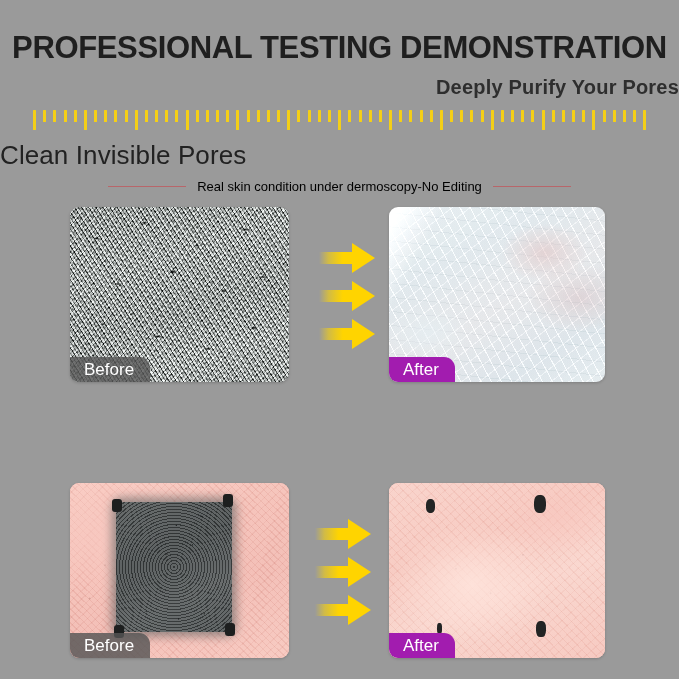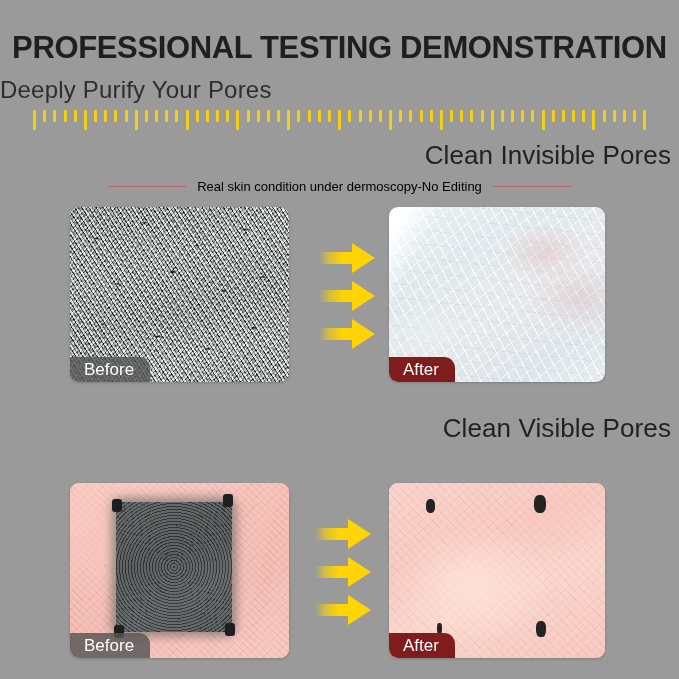--- a/index.html
+++ b/index.html
@@ -25,23 +25,23 @@
     font-size: 32px;
     font-weight: bold;
     letter-spacing: -0.4px;
     color: #1f1f1f;
     transform: scaleX(0.97);
   }
   .sub-title {
     position: absolute;
     left: 0; top: 76px;
     width: 679px;
-    text-align: left;
-    font-size: 24px;
-    font-weight: normal;
+    text-align: right;
+    font-size: 20px;
+    font-weight: bold;
     color: #2e2e2e;
     letter-spacing: 0.2px;
   }
 
   
   .ruler {
     position: absolute;
     left: 33px; top: 110px;
     width: 614px; height: 22px;
     display: flex;
@@ -54,21 +54,21 @@
     height: 12px;
     border-radius: 0.5px;
   }
   .tick.major { height: 20px; }
 
   
   .section-title {
     position: absolute;
     width: 671px;
     left: 0;
-    text-align: right;
+    text-align: left;
     font-size: 26px;
     color: #222222;
     letter-spacing: 0.1px;
   }
   .section-sub-wrap {
     position: absolute;
     left: 0;
     width: 679px;
     display: flex;
     align-items: center;
@@ -211,21 +211,21 @@
     bottom: 0; left: 0;
     height: 25px;
     padding: 0 16px 0 14px;
     display: flex;
     align-items: center;
     border-top-right-radius: 11px;
     font-size: 17px;
     color: #ffffff;
   }
   .badge-before { background: rgba(85,85,85,0.82); }
-  .badge-after  { background: #7f1d1d; }
+  .badge-after  { background: #a21caf; }
 
   
   .arrows {
     position: absolute;
     display: flex;
     flex-direction: column;
     justify-content: space-between;
   }
   .arrow {
     width: 56px;
@@ -343,21 +343,20 @@
         <span class="shaft"></span>
         <span class="head"></span>
       </div>
   </div>
 
   <div class="panel" style="left:389px; top:207px; width:216px; height:175px;">
     <div class="skin-derm-after"></div>
     <div class="badge badge-after">After</div>
   </div>
 
-  <div class="section-title" style="top:413px;">Clean Visible Pores</div>
 
   <div class="panel" style="left:70px; top:483px; width:219px; height:175px;">
     <div class="skin-real-before">
       <span class="pore-patch"></span>
       <span class="pore-corner" style="left:19%; top:9%;"></span>
       <span class="pore-corner" style="left:70%; top:6%;"></span>
       <span class="pore-corner" style="left:20%; top:81%;"></span>
       <span class="pore-corner" style="left:71%; top:80%;"></span>
     </div>
     <div class="badge badge-before">Before</div>

